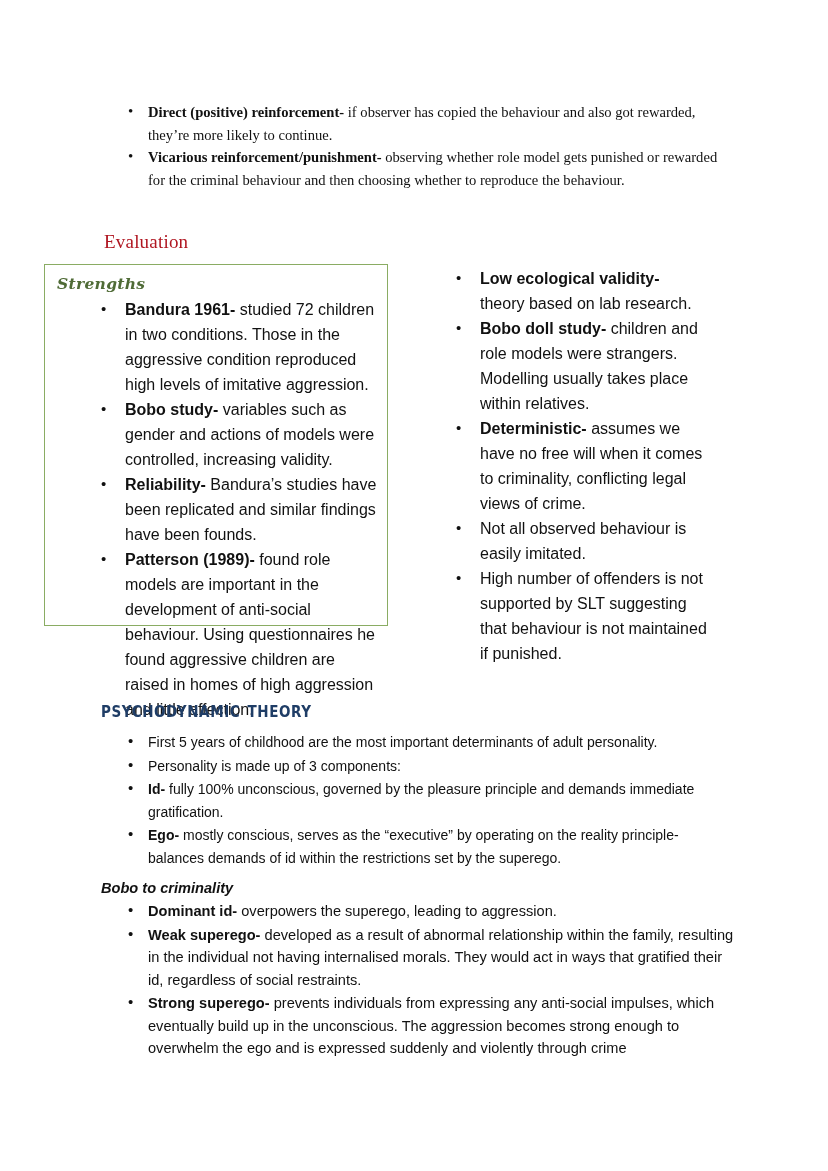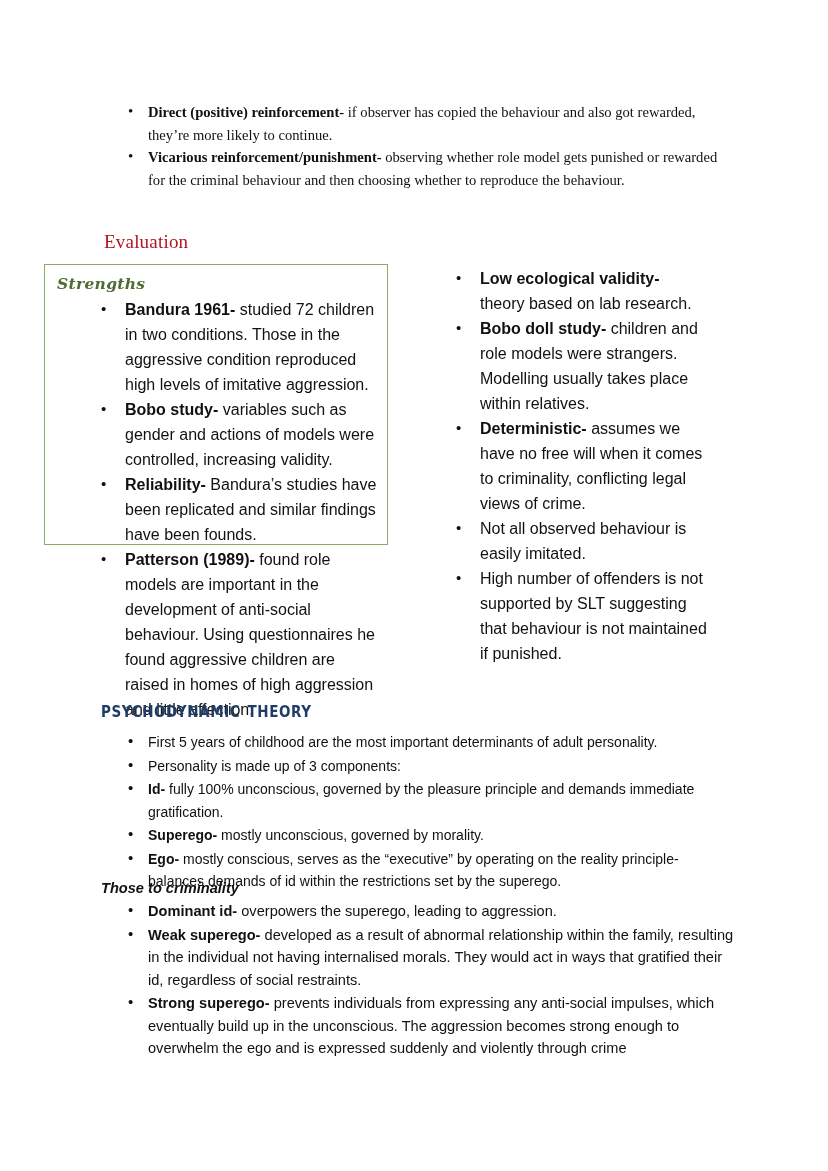--- a/index.html
+++ b/index.html
@@ -73,21 +73,21 @@
   
   .eval-box {
     position: absolute;
     background: #ffffff;
     box-sizing: border-box;
   }
   #strengths-box {
     left: 44px;
     top: 264px;
     width: 344px;
-    height: 281px;
+    height: 362px;
     border: 1.6px solid #8aac63;
   }
   #weaknesses-box {
     left: 404px;
     top: 264px;
     width: 312px;
     height: 370px;
     border: 1.8px solid #e08game;
     border-color: #e0913f;
   }
@@ -193,25 +193,24 @@
         <li><span>High number of offenders is not supported by SLT suggesting that behaviour is not maintained if punished.</span></li>
       </ul>
   </div>
 
   <div id="psychodynamic-heading" style="color: rgb(31, 61, 102);">Psychodynamic Theory</div>
 
   <ul class="bullets" id="psy-bullets-1">
       <li><span>First 5 years of childhood are the most important determinants of adult personality.</span></li>
       <li><span>Personality is made up of 3 components:</span></li>
       <li><b>Id-</b><span> fully 100% unconscious, governed by the pleasure principle and demands immediate gratification.</span></li>
-      <li><b>Superego-</b><span> mostly unconscious, governed by morality.</span></li>
       <li><b>Ego-</b><span> mostly conscious, serves as the “executive” by operating on the reality principle- balances demands of id within the restrictions set by the superego.</span></li>
     </ul>
 
-  <div id="links-heading">Those to criminality</div>
+  <div id="links-heading">Bobo to criminality</div>
 
   <ul class="bullets" id="psy-bullets-2">
       <li><b>Dominant id-</b><span> overpowers the superego, leading to aggression.</span></li>
       <li><b>Weak superego-</b><span> developed as a result of abnormal relationship within the family, resulting in the individual not having internalised morals. They would act in ways that gratified their id, regardless of social restraints.</span></li>
       <li><b>Strong superego-</b><span> prevents individuals from expressing any anti-social impulses, which eventually build up in the unconscious. The aggression becomes strong enough to overwhelm the ego and is expressed suddenly and violently through crime</span></li>
     </ul>
 
 </div>
 
 </body></html>

